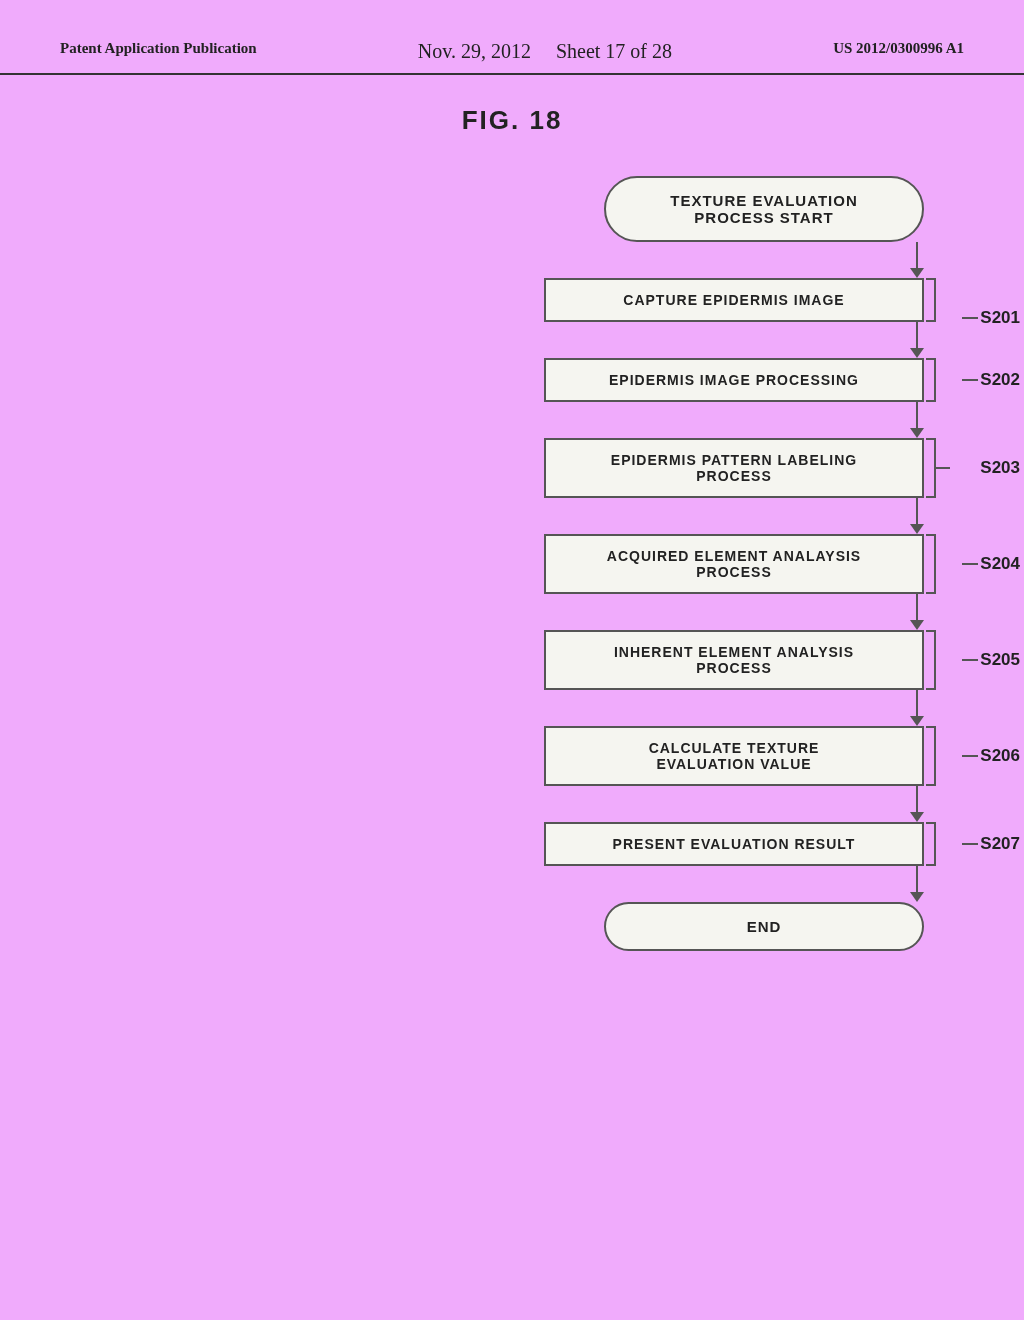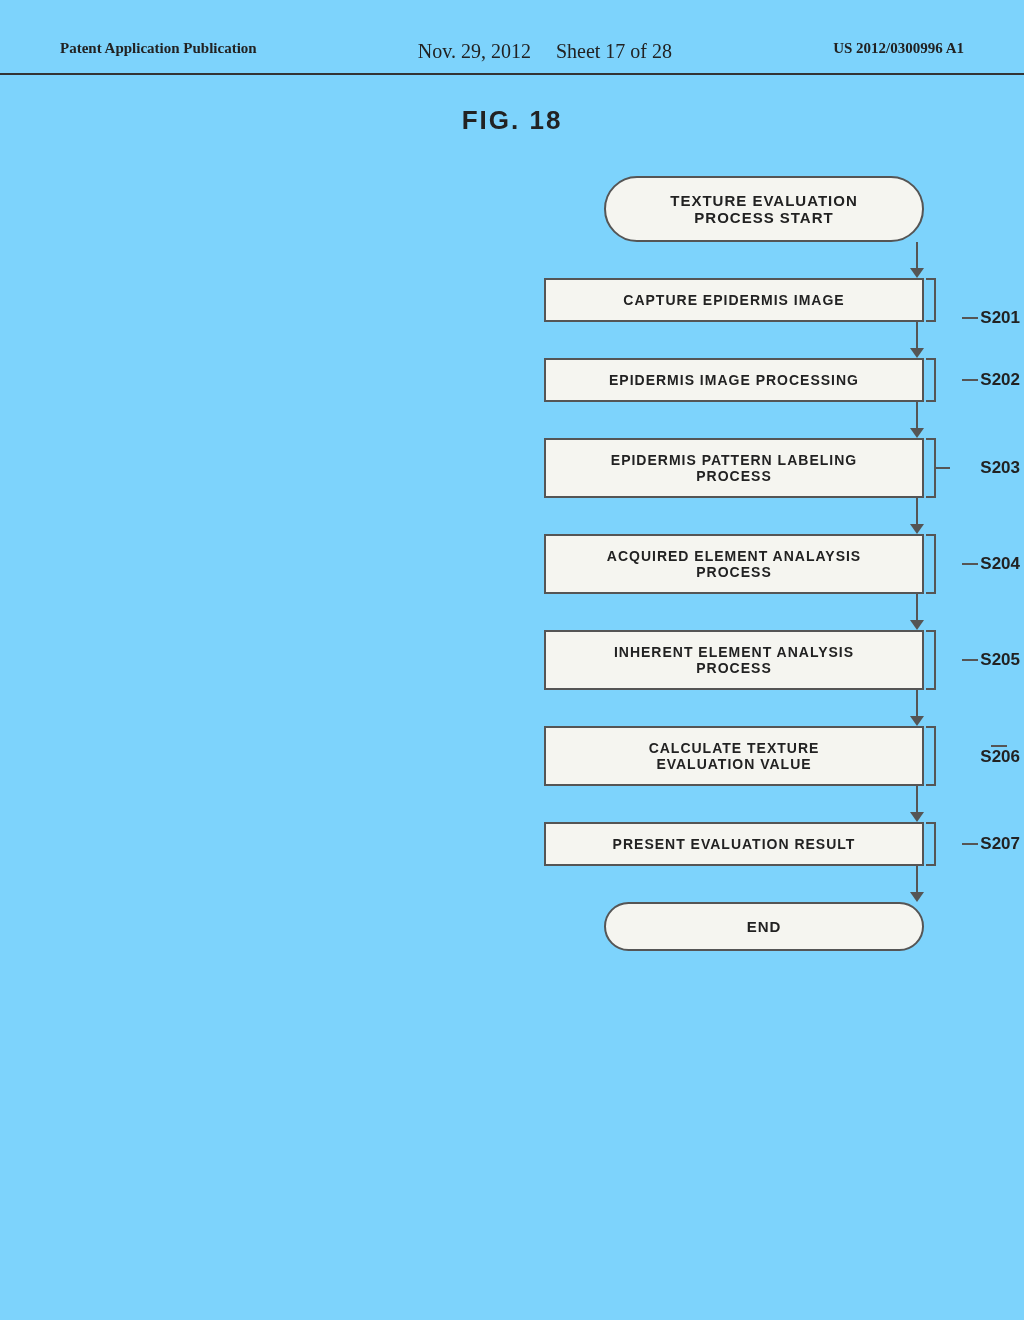--- a/index.html
+++ b/index.html
@@ -8,21 +8,21 @@
       background: #f5f5f0;
       font-family: 'Times New Roman', Times, serif;
       width: 1024px;
       min-height: 1320px;
       position: relative;
     }
 
     .page {
       width: 1024px;
       min-height: 1320px;
-      background: #7dd3fc;
+      background: #f0abfc;
       padding: 0;
       position: relative;
     }
 
     
     .header {
       display: flex;
       justify-content: space-between;
       align-items: flex-start;
       padding: 40px 60px 10px 60px;
@@ -243,21 +243,21 @@
 
     <div class="arrow">
       <div class="arrow-line"></div>
       <div class="arrow-head"></div>
     </div>
 
     <div class="step-row">
       <div class="node-box">
         CALCULATE TEXTURE<br>EVALUATION VALUE
       </div>
-      <div style="position:absolute;right:-96px;display:flex;align-items:center;flex-direction:column;">
+      <div style="position:absolute;right:-96px;display:flex;align-items:center;">
         <div style="width:16px;height:2px;background:#555;"></div>
         <span style="font-size:17px;font-weight:bold;font-family:Arial,sans-serif;color:#222;margin-left:2px;">S206</span>
       </div>
       <div style="position:absolute;right:-12px;top:0;bottom:0;width:10px;border-top:2px solid #555;border-right:2px solid #555;border-bottom:2px solid #555;"></div>
     </div>
 
     <div class="arrow">
       <div class="arrow-line"></div>
       <div class="arrow-head"></div>
     </div>

